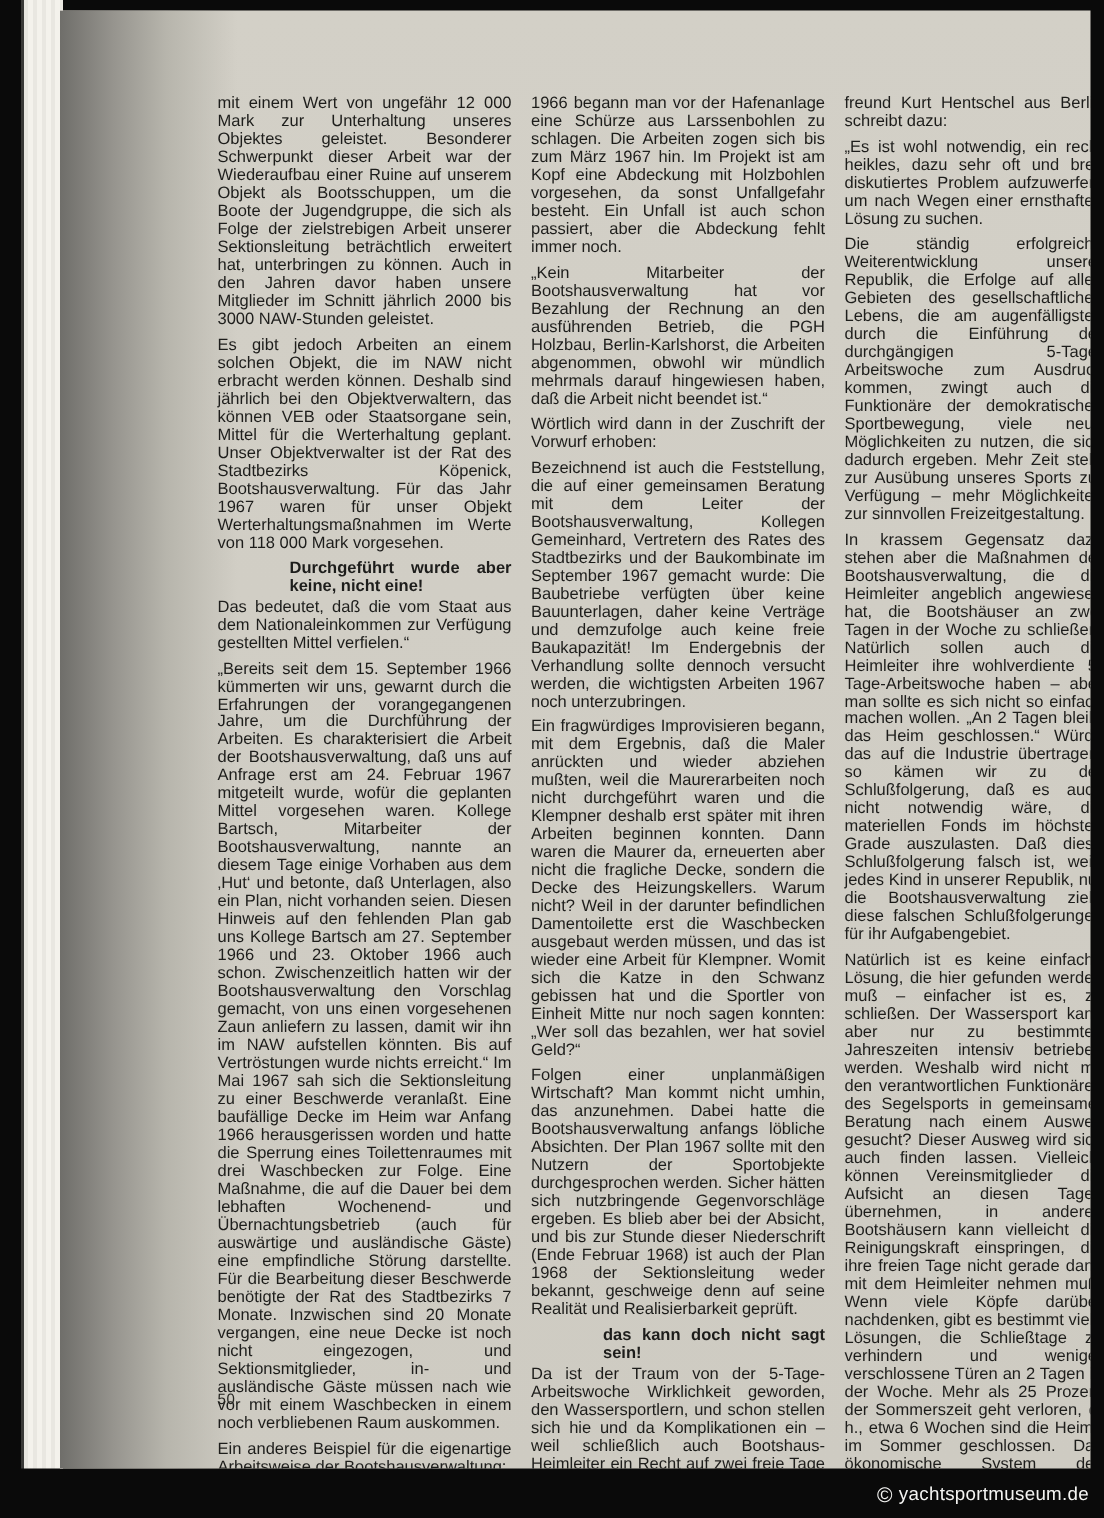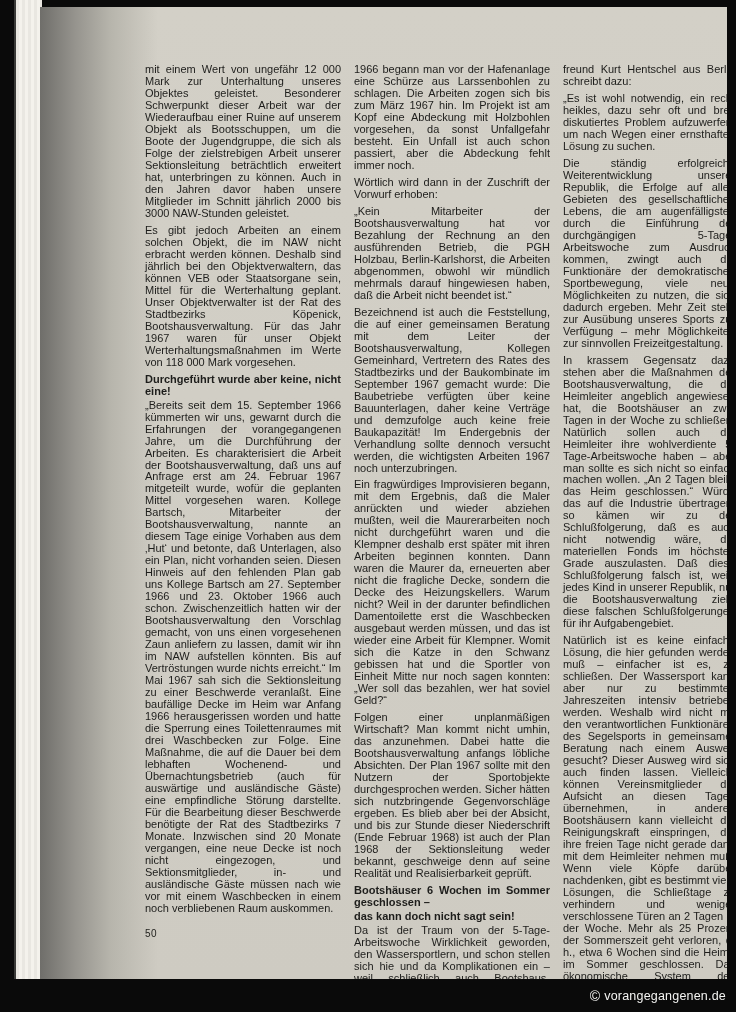--- a/index.html
+++ b/index.html
@@ -25,21 +25,21 @@
   .textblock{
     position:absolute;left:105px;top:56px;display:flex;gap:13px;
     color:var(--ink,#1d1d1b);
   }
   .col{
     width:196px;font-size:11px;line-height:1.09;text-align:justify;
     hyphens:auto;-webkit-hyphens:auto;word-break:normal;
   }
   .col-right{width:172px;}
   .para{margin:0 0 5px 0;}
-  .para.bold{font-weight:bold;margin-top:2px;margin-bottom:2px;}
+  .para.bold{font-weight:bold;margin-top:2px;margin-bottom:2px;margin-left:48px;}
   .pagenum{
     position:absolute;left:105px;top:921px;font-size:10px;color:#23231f;
     letter-spacing:0.5px;
   }
   .watermark{
     position:absolute;right:10px;bottom:9px;display:flex;align-items:center;gap:4px;
     color:#f4f4f2;font-size:12.5px;letter-spacing:0.2px;
   }
   .wm-icon{font-size:14px;line-height:1;}
 </style>
@@ -50,44 +50,45 @@
   <div class="left-strip"></div>
 
   <div class="paper">
     <div class="gutter"></div>
 
     <div class="textblock">
       <div class="col">
           <p class="para">mit einem Wert von ungefähr 12 000 Mark zur Unterhaltung unseres Objektes geleistet. Besonderer Schwerpunkt dieser Arbeit war der Wiederaufbau einer Ruine auf unserem Objekt als Bootsschuppen, um die Boote der Jugendgruppe, die sich als Folge der zielstrebigen Arbeit unserer Sektionsleitung beträchtlich erweitert hat, unterbringen zu können. Auch in den Jahren davor haben unsere Mitglieder im Schnitt jährlich 2000 bis 3000 NAW-Stunden geleistet.</p>
           <p class="para">Es gibt jedoch Arbeiten an einem solchen Objekt, die im NAW nicht erbracht werden können. Deshalb sind jährlich bei den Objektverwaltern, das können VEB oder Staatsorgane sein, Mittel für die Werterhaltung geplant. Unser Objektverwalter ist der Rat des Stadtbezirks Köpenick, Bootshausverwaltung. Für das Jahr 1967 waren für unser Objekt Werterhaltungsmaßnahmen im Werte von 118 000 Mark vorgesehen.</p>
           <p class="para bold">Durchgeführt wurde aber keine, nicht eine!</p>
+          <p class="para">Das bedeutet, daß die vom Staat aus dem Nationaleinkommen zur Verfügung gestellten Mittel verfielen.“</p>
           <p class="para">„Bereits seit dem 15. September 1966 kümmerten wir uns, gewarnt durch die Erfahrungen der vorangegangenen Jahre, um die Durchführung der Arbeiten. Es charakterisiert die Arbeit der Bootshausverwaltung, daß uns auf Anfrage erst am 24. Februar 1967 mitgeteilt wurde, wofür die geplanten Mittel vorgesehen waren. Kollege Bartsch, Mitarbeiter der Bootshausverwaltung, nannte an diesem Tage einige Vorhaben aus dem ‚Hut‘ und betonte, daß Unterlagen, also ein Plan, nicht vorhanden seien. Diesen Hinweis auf den fehlenden Plan gab uns Kollege Bartsch am 27. September 1966 und 23. Oktober 1966 auch schon. Zwischenzeitlich hatten wir der Bootshausverwaltung den Vorschlag gemacht, von uns einen vorgesehenen Zaun anliefern zu lassen, damit wir ihn im NAW aufstellen könnten. Bis auf Vertröstungen wurde nichts erreicht.“ Im Mai 1967 sah sich die Sektionsleitung zu einer Beschwerde veranlaßt. Eine baufällige Decke im Heim war Anfang 1966 herausgerissen worden und hatte die Sperrung eines Toilettenraumes mit drei Waschbecken zur Folge. Eine Maßnahme, die auf die Dauer bei dem lebhaften Wochenend- und Übernachtungsbetrieb (auch für auswärtige und ausländische Gäste) eine empfindliche Störung darstellte. Für die Bearbeitung dieser Beschwerde benötigte der Rat des Stadtbezirks 7 Monate. Inzwischen sind 20 Monate vergangen, eine neue Decke ist noch nicht eingezogen, und Sektionsmitglieder, in- und ausländische Gäste müssen nach wie vor mit einem Waschbecken in einem noch verbliebenen Raum auskommen.</p>
+          <p class="para">Ein anderes Beispiel für die eigenartige Arbeitsweise der Bootshausverwaltung:</p>
         </div>
       <div class="col">
           <p class="para">1966 begann man vor der Hafenanlage eine Schürze aus Larssenbohlen zu schlagen. Die Arbeiten zogen sich bis zum März 1967 hin. Im Projekt ist am Kopf eine Abdeckung mit Holzbohlen vorgesehen, da sonst Unfallgefahr besteht. Ein Unfall ist auch schon passiert, aber die Abdeckung fehlt immer noch.</p>
+          <p class="para">„Kein Mitarbeiter der Bootshausverwaltung hat vor Bezahlung der Rechnung an den ausführenden Betrieb, die PGH Holzbau, Berlin-Karlshorst, die Arbeiten abgenommen, obwohl wir mündlich mehrmals darauf hingewiesen haben, daß die Arbeit nicht beendet ist.“</p>
           <p class="para">Wörtlich wird dann in der Zuschrift der Vorwurf erhoben:</p>
-          <p class="para">„Kein Mitarbeiter der Bootshausverwaltung hat vor Bezahlung der Rechnung an den ausführenden Betrieb, die PGH Holzbau, Berlin-Karlshorst, die Arbeiten abgenommen, obwohl wir mündlich mehrmals darauf hingewiesen haben, daß die Arbeit nicht beendet ist.“</p>
           <p class="para">Bezeichnend ist auch die Feststellung, die auf einer gemeinsamen Beratung mit dem Leiter der Bootshausverwaltung, Kollegen Gemeinhard, Vertretern des Rates des Stadtbezirks und der Baukombinate im September 1967 gemacht wurde: Die Baubetriebe verfügten über keine Bauunterlagen, daher keine Verträge und demzufolge auch keine freie Baukapazität! Im Endergebnis der Verhandlung sollte dennoch versucht werden, die wichtigsten Arbeiten 1967 noch unterzubringen.</p>
           <p class="para">Ein fragwürdiges Improvisieren begann, mit dem Ergebnis, daß die Maler anrückten und wieder abziehen mußten, weil die Maurerarbeiten noch nicht durchgeführt waren und die Klempner deshalb erst später mit ihren Arbeiten beginnen konnten. Dann waren die Maurer da, erneuerten aber nicht die fragliche Decke, sondern die Decke des Heizungskellers. Warum nicht? Weil in der darunter befindlichen Damentoilette erst die Waschbecken ausgebaut werden müssen, und das ist wieder eine Arbeit für Klempner. Womit sich die Katze in den Schwanz gebissen hat und die Sportler von Einheit Mitte nur noch sagen konnten: „Wer soll das bezahlen, wer hat soviel Geld?“</p>
           <p class="para">Folgen einer unplanmäßigen Wirtschaft? Man kommt nicht umhin, das anzunehmen. Dabei hatte die Bootshausverwaltung anfangs löbliche Absichten. Der Plan 1967 sollte mit den Nutzern der Sportobjekte durchgesprochen werden. Sicher hätten sich nutzbringende Gegenvorschläge ergeben. Es blieb aber bei der Absicht, und bis zur Stunde dieser Niederschrift (Ende Februar 1968) ist auch der Plan 1968 der Sektionsleitung weder bekannt, geschweige denn auf seine Realität und Realisierbarkeit geprüft.</p>
-          <p class="para bold">Bootshäuser 6 Wochen im Sommer geschlossen –</p>
           <p class="para bold">das kann doch nicht sagt sein!</p>
           <p class="para">Da ist der Traum von der 5-Tage-Arbeitswoche Wirklichkeit geworden, den Wassersportlern, und schon stellen sich hie und da Komplikationen ein – weil schließlich auch Bootshaus-Heimleiter ein Recht auf zwei freie Tage in der Woche haben. Sport-</p>
         </div>
       <div class="col col-right">
           <p class="para">freund Kurt Hentschel aus Berlin schreibt dazu:</p>
           <p class="para">„Es ist wohl notwendig, ein recht heikles, dazu sehr oft und breit diskutiertes Problem aufzuwerfen, um nach Wegen einer ernsthaften Lösung zu suchen.</p>
           <p class="para">Die ständig erfolgreiche Weiterentwicklung unserer Republik, die Erfolge auf allen Gebieten des gesellschaftlichen Lebens, die am augenfälligsten durch die Einführung der durchgängigen 5-Tage-Arbeitswoche zum Ausdruck kommen, zwingt auch die Funktionäre der demokratischen Sportbewegung, viele neue Möglichkeiten zu nutzen, die sich dadurch ergeben. Mehr Zeit steht zur Ausübung unseres Sports zur Verfügung – mehr Möglichkeiten zur sinnvollen Freizeitgestaltung.</p>
           <p class="para">In krassem Gegensatz dazu stehen aber die Maßnahmen der Bootshausverwaltung, die die Heimleiter angeblich angewiesen hat, die Bootshäuser an zwei Tagen in der Woche zu schließen. Natürlich sollen auch die Heimleiter ihre wohlverdiente 5-Tage-Arbeitswoche haben – aber man sollte es sich nicht so einfach machen wollen. „An 2 Tagen bleibt das Heim geschlossen.“ Würde das auf die Industrie übertragen, so kämen wir zu der Schlußfolgerung, daß es auch nicht notwendig wäre, die materiellen Fonds im höchsten Grade auszulasten. Daß diese Schlußfolgerung falsch ist, weiß jedes Kind in unserer Republik, nur die Bootshausverwaltung zieht diese falschen Schlußfolgerungen für ihr Aufgabengebiet.</p>
           <p class="para">Natürlich ist es keine einfache Lösung, die hier gefunden werden muß – einfacher ist es, zu schließen. Der Wassersport kann aber nur zu bestimmten Jahreszeiten intensiv betrieben werden. Weshalb wird nicht mit den verantwortlichen Funktionären des Segelsports in gemeinsamer Beratung nach einem Ausweg gesucht? Dieser Ausweg wird sich auch finden lassen. Vielleicht können Vereinsmitglieder die Aufsicht an diesen Tagen übernehmen, in anderen Bootshäusern kann vielleicht die Reinigungskraft einspringen, die ihre freien Tage nicht gerade dann mit dem Heimleiter nehmen muß. Wenn viele Köpfe darüber nachdenken, gibt es bestimmt viele Lösungen, die Schließtage zu verhindern und weniger verschlossene Türen an 2 Tagen in der Woche. Mehr als 25 Prozent der Sommerszeit geht verloren, d. h., etwa 6 Wochen sind die Heime im Sommer geschlossen. Das ökonomische System des Sozialismus fordert aber eine effektive Arbeitsweise auf allen Gebieten – es sagt nicht, daß die rationelle Ausnutzung der Bootshäuser, die Millionenwerte darstellen, davon ausgenommen sein sollen.</p>
           <p class="para">Ich denke, es lohnt sich, darüber nachzudenken und eine Lösung zu suchen, die auch in dieser Frage einmal die Zügel einer Verwaltungsdiktatur beseitigt.“</p>
           <p class="para">Soweit Sportfreund Hentschel. Wir meinen, die Bootshausverwaltung in Berlin sollte sehr bald nach einer Lö-</p>
         </div>
     </div>
 
     <div class="pagenum">50</div>
   </div>
 
   <div class="watermark">
     <span class="wm-icon">©</span>
-    <span class="wm-text">vorangegangenen.de</span>
+    <span class="wm-text">yachtsportmuseum.de</span>
   </div>
 </div>
 
 </body></html>

